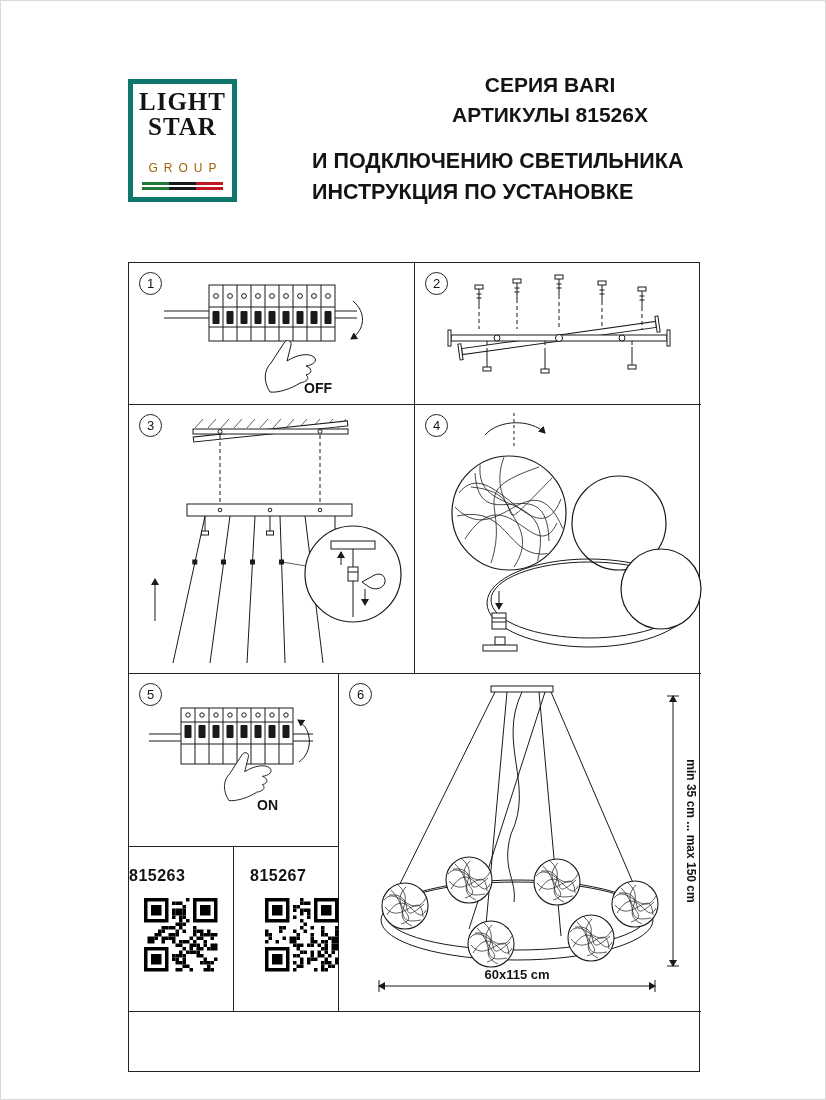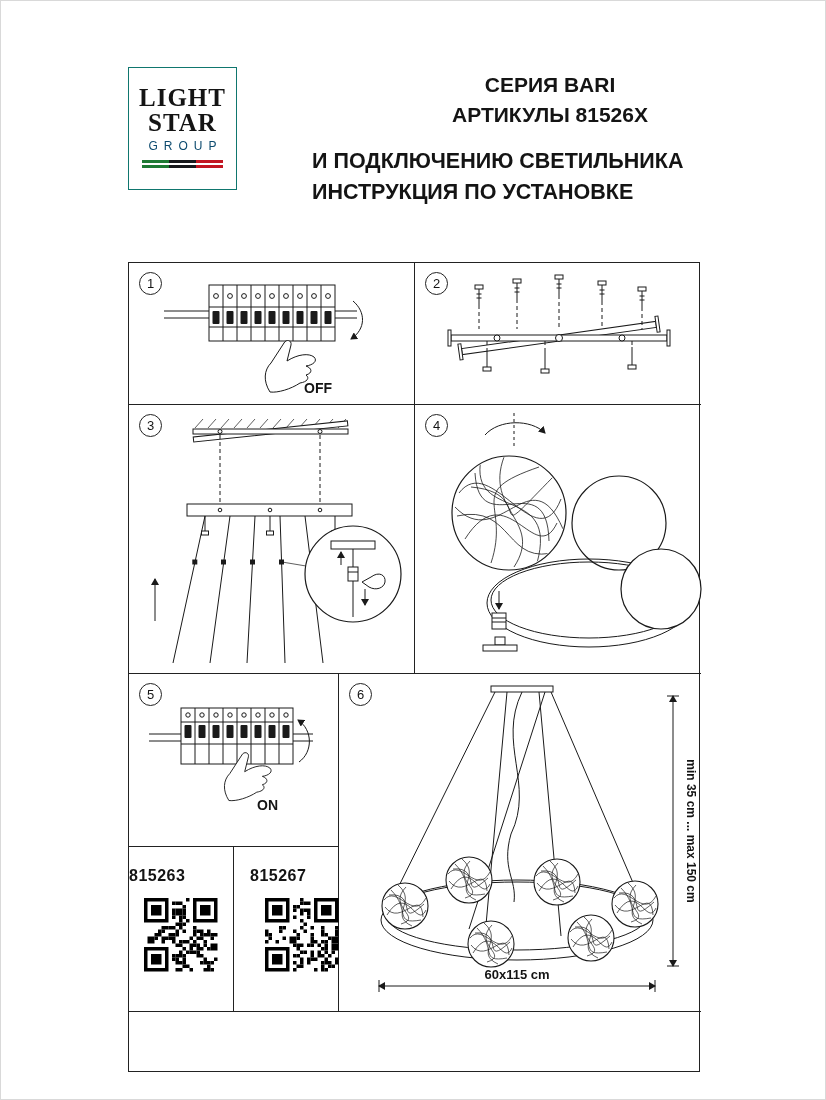--- a/index.html
+++ b/index.html
@@ -7,23 +7,23 @@
   body {
     font-family: "Liberation Sans", sans-serif;
     color: #141414;
     background: #ffffff;
     position: relative;
   }
   .page { position: absolute; inset: 0; background: #fff; box-shadow: inset 0 0 0 1px #d9d9d9; }
   .abs { position: absolute; }
 
   
-  .logo-box { left: 128px; top: 67px; width: 109px; height: 123px; border: 1px solid #0f766e; text-align: center; padding-top: 17px; }
+  .logo-box { left: 128px; top: 79px; width: 109px; height: 123px; border: 5px solid #0f766e; text-align: center; padding-top: 5px; }
   .logo-main { font-family: "Liberation Serif", serif; font-weight: bold; font-size: 25px; line-height: 25px; letter-spacing: 1px; }
-  .logo-group { font-size: 12px; letter-spacing: 6px; padding-left: 6px; margin-top: 4px; color: #0c4a6e; }
+  .logo-group { font-size: 12px; letter-spacing: 6px; padding-left: 6px; margin-top: 22px; color: #a16207; }
   .flag { width: 81px; margin: 7px auto 0; }
   .flag-row { display: flex; height: 3px; margin-bottom: 2px; }
   .flag-seg { flex: 1; }
 
   .hdr-series { left: 400px; top: 70px; width: 300px; text-align: center; font-weight: bold; font-size: 21px; line-height: 30px; white-space: nowrap; }
   .hdr-title  { left: 312px; top: 146px; width: 410px; font-weight: bold; font-size: 21.5px; line-height: 31px; white-space: nowrap; }
 
   
   .grid { left: 128px; top: 262px; width: 572px; height: 810px; border: 1px solid #222; }
   .ln { position: absolute; background: #222; }

